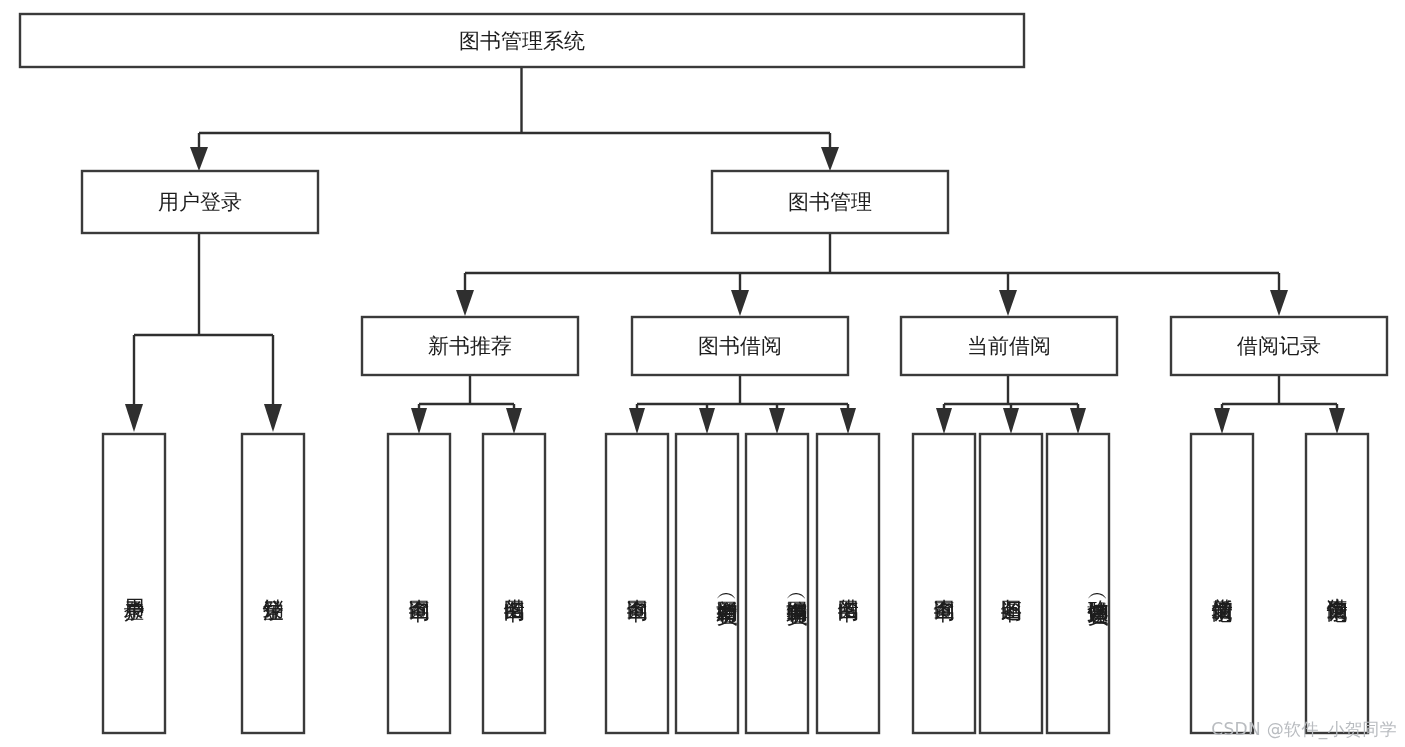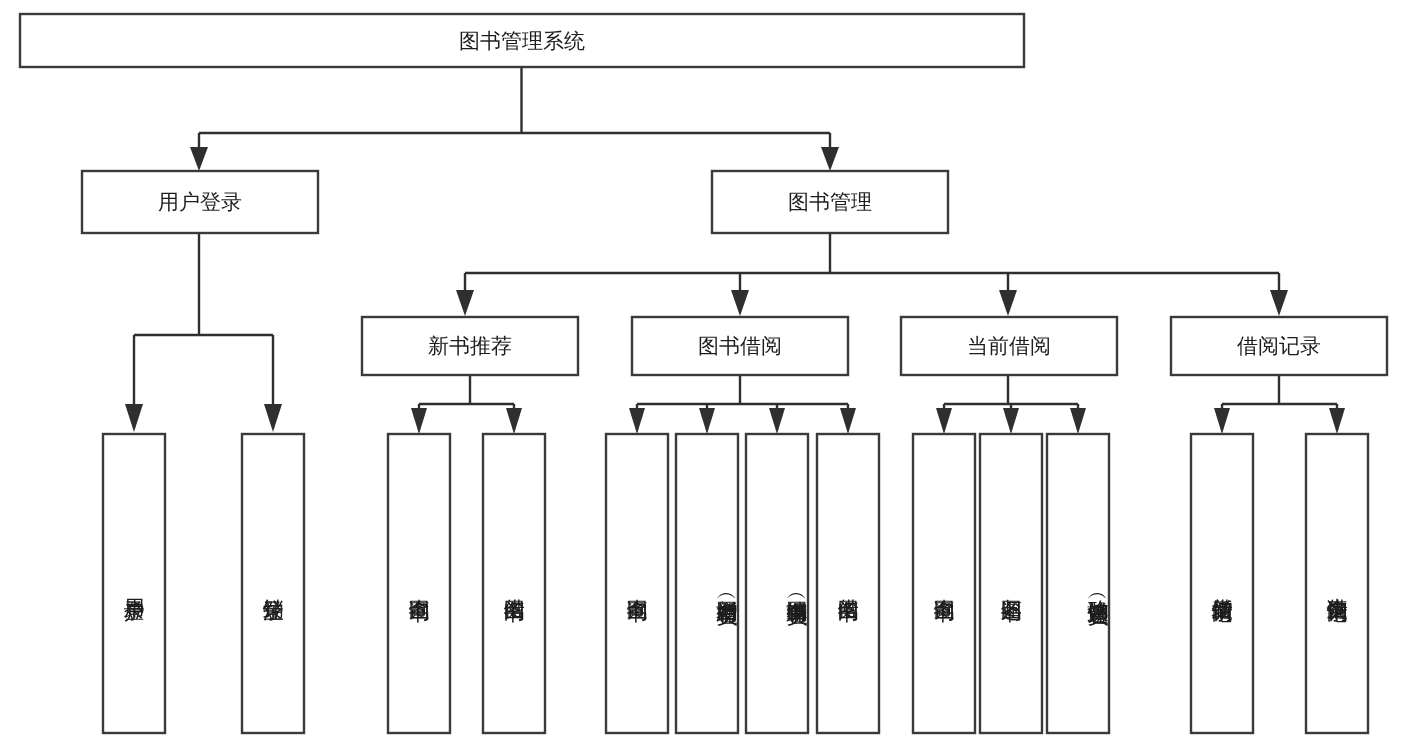--- a/index.html
+++ b/index.html
@@ -198,14 +198,15 @@
   <div class="vlabel" style="left:746px; top:440px; width:62px; height:293px; display:flex; align-items:flex-start; justify-content:center;">编辑图书（管理员）</div>
   <div class="vlabel" style="left:817px; top:434px; width:62px; height:299px; display:flex; align-items:center; justify-content:center;">借阅图书</div>
 
   <div class="vlabel" style="left:913px; top:434px; width:62px; height:299px; display:flex; align-items:center; justify-content:center;">查询图书</div>
   <div class="vlabel" style="left:980px; top:434px; width:62px; height:299px; display:flex; align-items:center; justify-content:center;">归还图书</div>
   <div class="vlabel" style="left:1047px; top:440px; width:62px; height:293px; display:flex; align-items:flex-start; justify-content:center;">确认归还（管理员）</div>
 
   <div class="vlabel" style="left:1191px; top:434px; width:62px; height:299px; display:flex; align-items:center; justify-content:center;">新增借阅记录</div>
   <div class="vlabel" style="left:1306px; top:434px; width:62px; height:299px; display:flex; align-items:center; justify-content:center;">查询借阅记录</div>
 
+  <div class="watermark">CSDN @软件_小贺同学</div>
 
 </div>
 
 </body></html>

